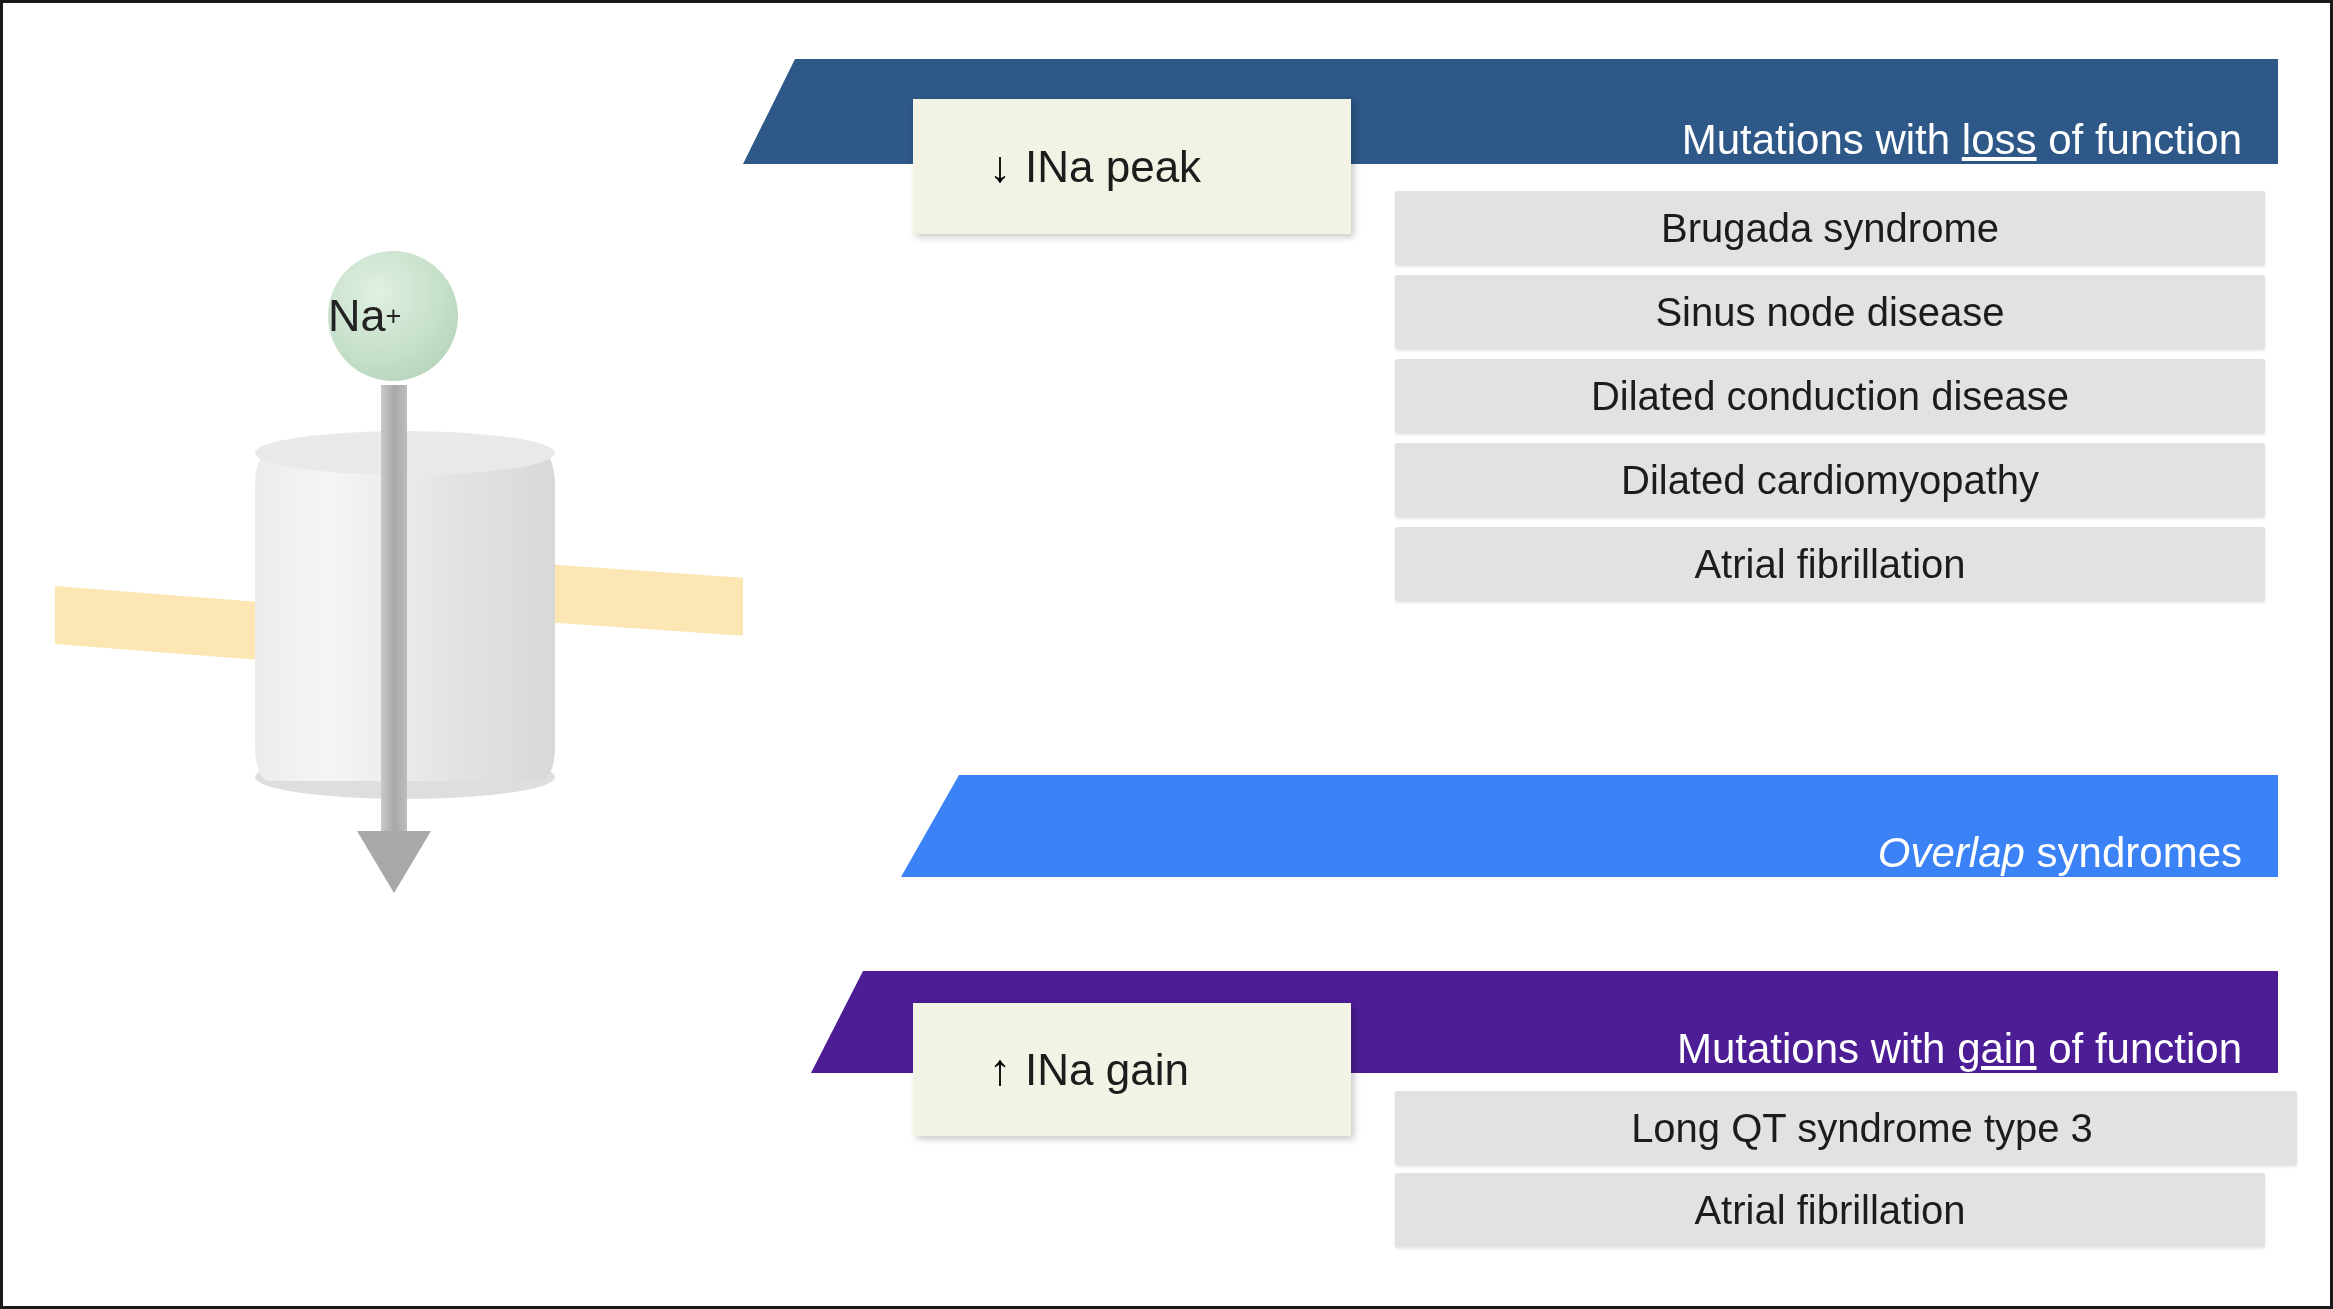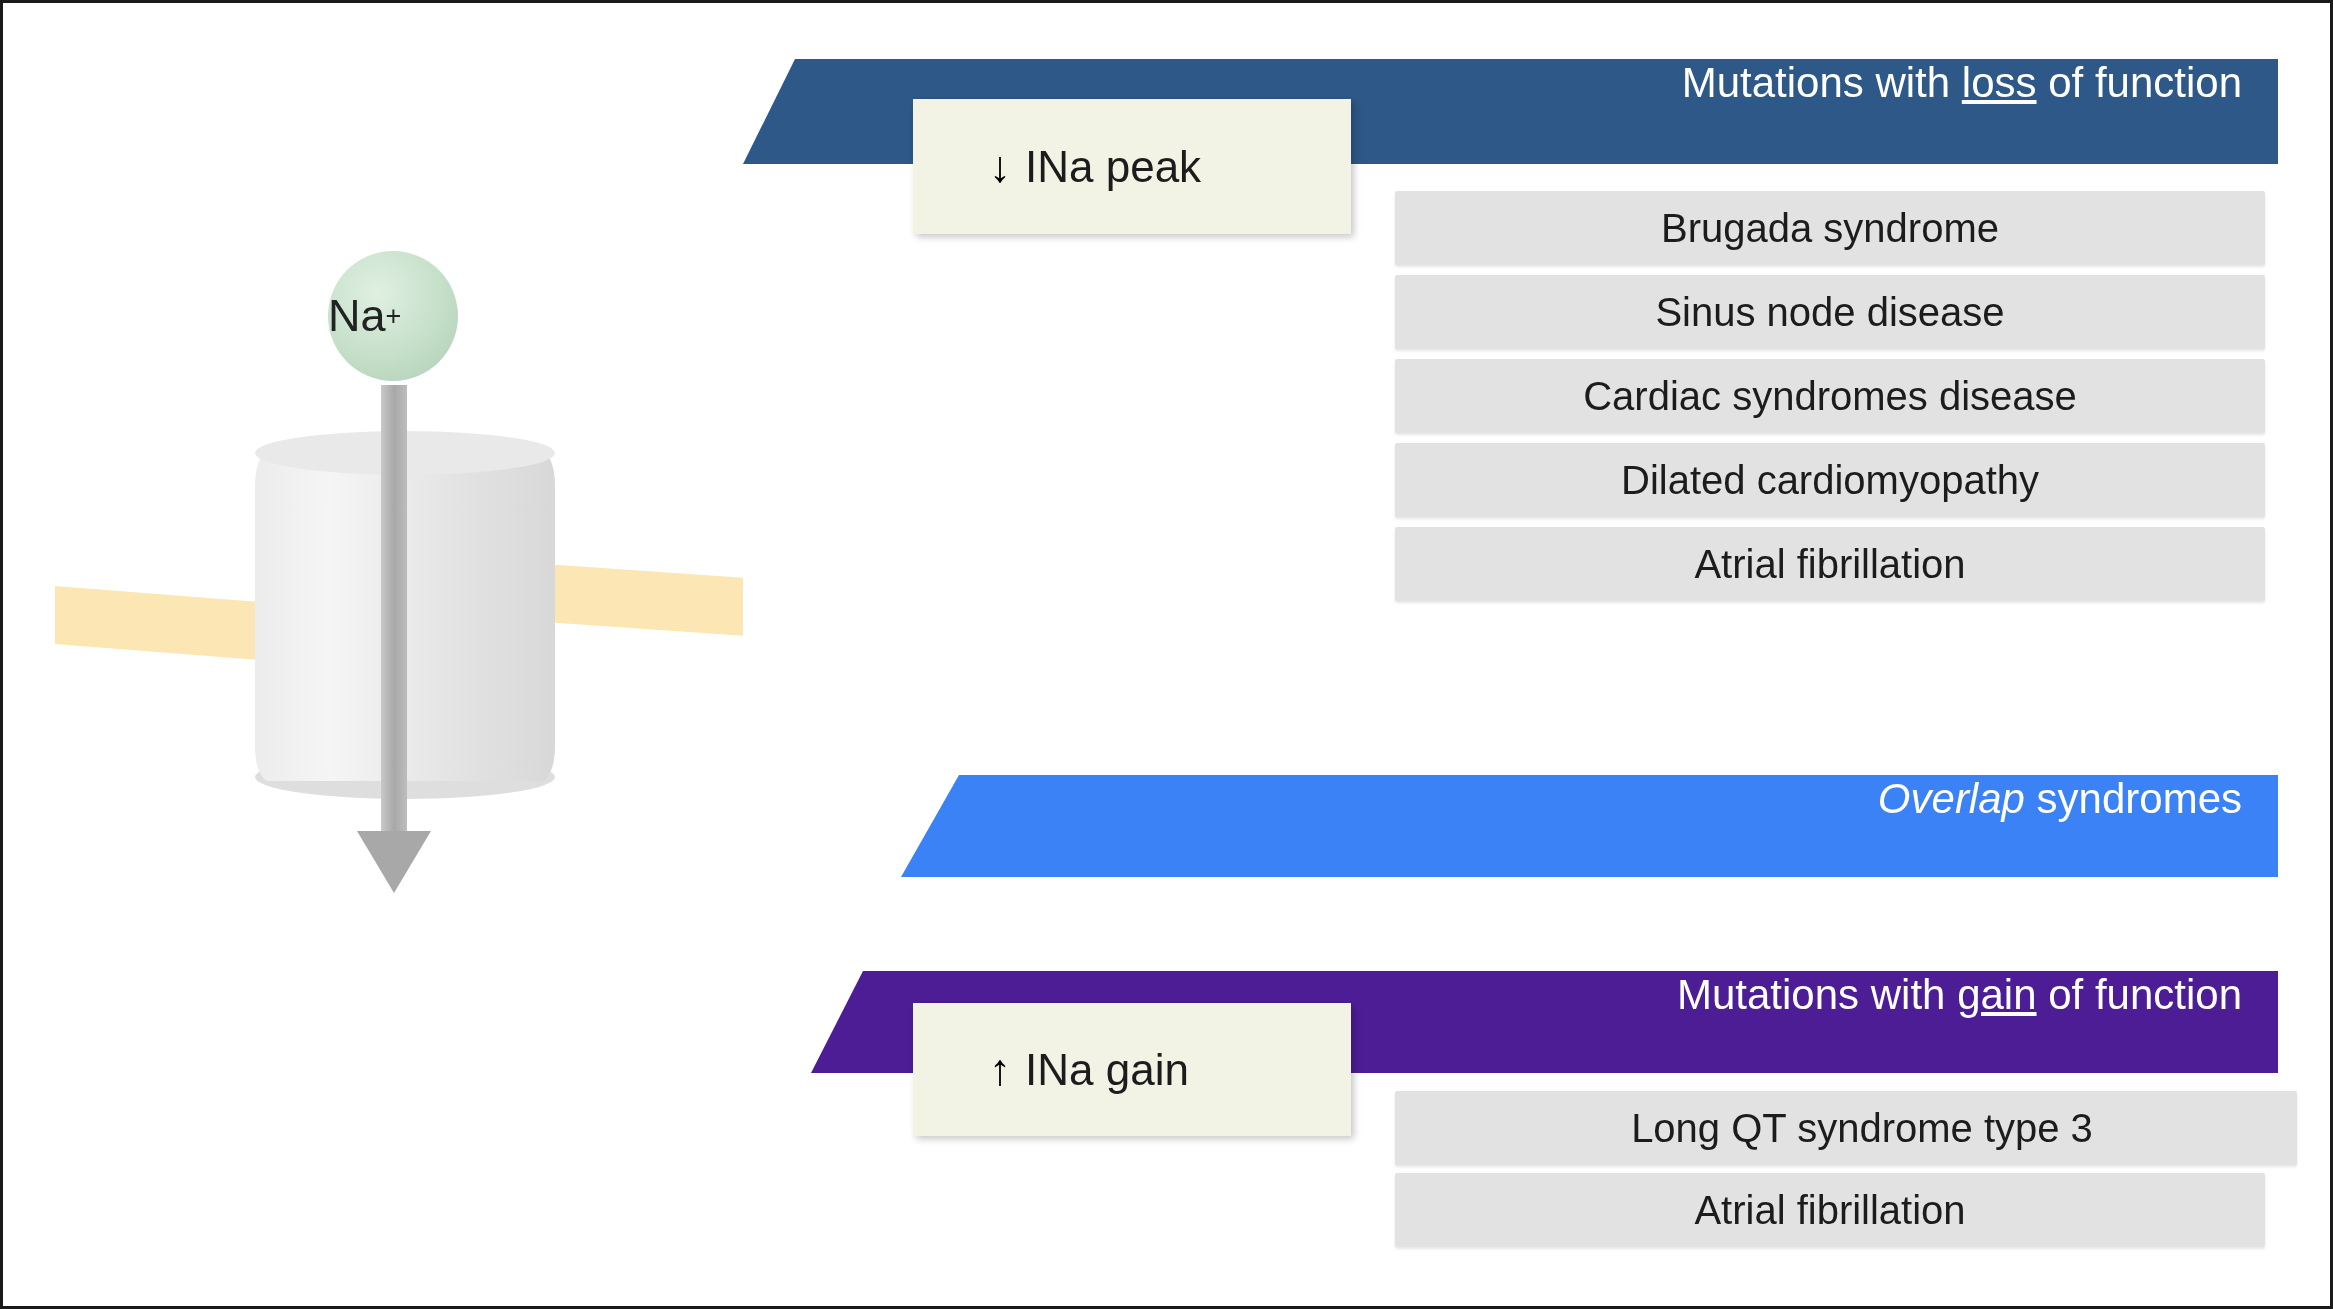--- a/index.html
+++ b/index.html
@@ -107,21 +107,21 @@
     height: 0;
     border-left: 37px solid transparent;
     border-right: 37px solid transparent;
     border-top: 62px solid #a8a8a8;
   }
 
   
   .banner {
     position: absolute;
     display: flex;
-    align-items: flex-start;
+    align-items: flex-end;
     justify-content: flex-end;
     color: #ffffff;
     box-sizing: border-box;
     padding-right: 36px;
   }
   .banner-text {
     font-size: 42px;
     white-space: nowrap;
   }
   .banner-text u { text-decoration: underline; }
@@ -227,21 +227,21 @@
     </div>
   </div>
 
   <div class="callout callout-peak">
     <span class="arrow-glyph">↓</span>
     <span>INa peak</span>
   </div>
 
   <div class="cond-row cond-col" style="top:272px; height:74px;">Sinus node disease</div>
   <div class="cond-row cond-col" style="top:188px; height:74px;">Brugada syndrome</div>
-  <div class="cond-row cond-col" style="top:356px; height:74px;">Cardiac syndromes disease</div>
+  <div class="cond-row cond-col" style="top:356px; height:74px;">Dilated conduction disease</div>
   <div class="cond-row cond-col" style="top:440px; height:74px;">Dilated cardiomyopathy</div>
   <div class="cond-row cond-col" style="top:524px; height:74px;">Atrial fibrillation</div>
 
   <div class="banner banner-overlap">
     <div class="banner-text">
       <i>Overlap</i><span> syndromes</span>
     </div>
   </div>
 
   <div class="banner banner-gain">

